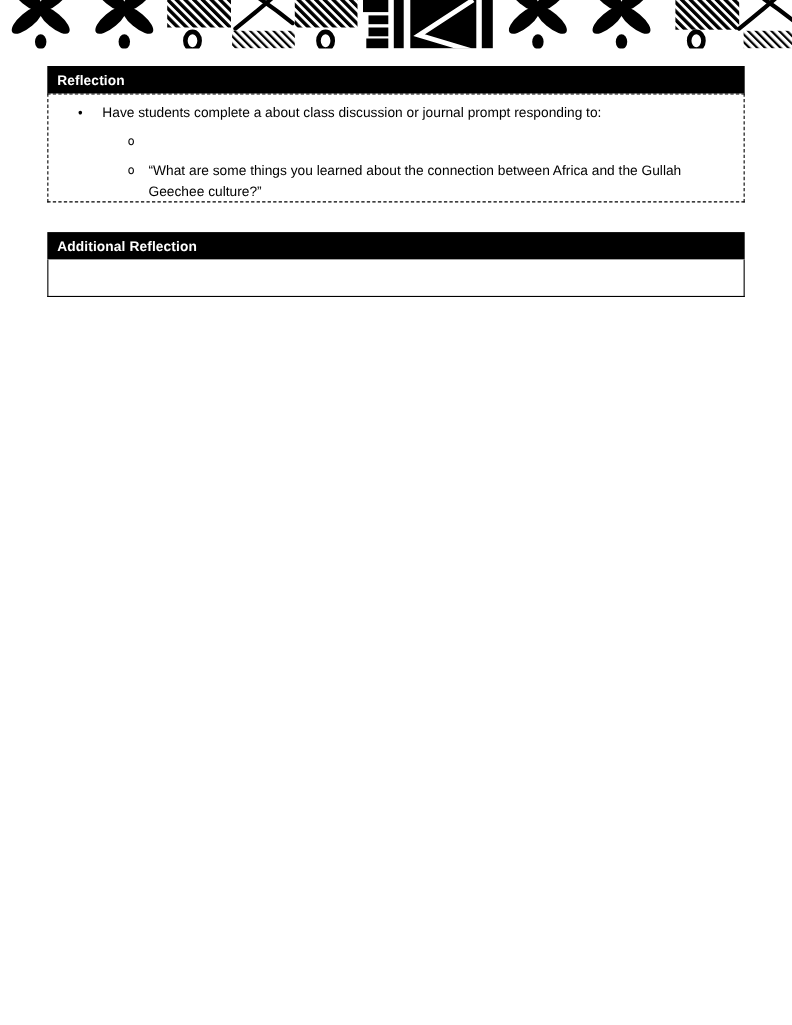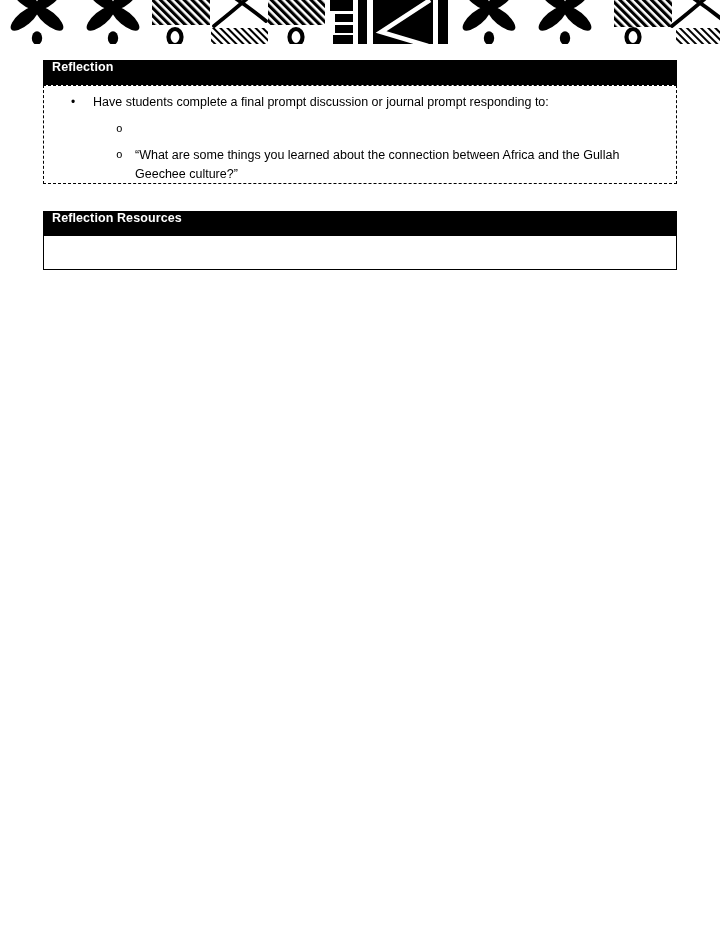--- a/index.html
+++ b/index.html
@@ -17,21 +17,21 @@
   .section { margin-left: 43px; width: 634px; }
   .section-reflection { margin-top: 16px; }
   .section-ar { margin-top: 27px; }
   .section-header {
     height: 25px;
     background: #000000;
     color: #ffffff;
     font-size: 12.5px;
     font-weight: bold;
     display: flex;
-    align-items: flex-start;
+    align-items: center;
     padding-left: 9px;
     letter-spacing: 0.1px;
   }
   .dashed-box {
     border: 1px dashed #000000;
     height: 99px;
     padding-top: 7px;
     overflow: hidden;
   }
   .li { display: flex; font-size: 12.5px; line-height: 18.5px; }
@@ -113,32 +113,32 @@
     </g>
   </svg>
 
   <div class="section section-reflection">
     <div class="section-header">
       <span>Reflection</span>
     </div>
     <div class="dashed-box">
       <div class="li li1">
         <span class="marker">•</span>
-        <span class="litext">Have students complete a final prompt discussion or journal prompt responding to:</span>
+        <span class="litext">Have students complete a about class discussion or journal prompt responding to:</span>
       </div>
       <div class="li li2">
         <span class="marker">o</span>
       </div>
       <div class="li li2">
         <span class="marker">o</span>
         <span class="litext">“What are some things you learned about the connection between Africa and the Gullah Geechee culture?”</span>
       </div>
     </div>
   </div>
 
   <div class="section section-ar">
     <div class="section-header">
-      <span>Reflection Resources</span>
+      <span>Additional Reflection</span>
     </div>
     <div class="empty-box"></div>
   </div>
 
 </div>
 
 </body></html>

